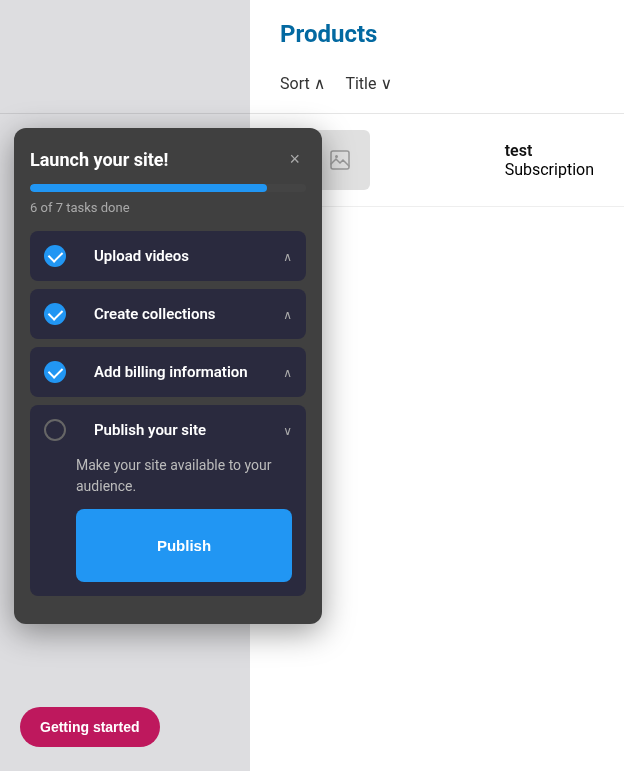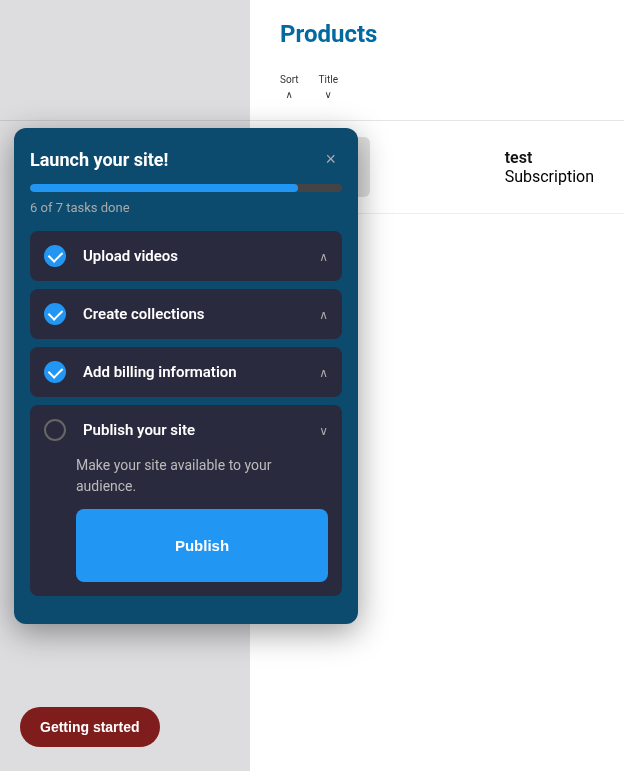--- a/index.html
+++ b/index.html
@@ -32,26 +32,25 @@
     }
 
     .table-controls {
       display: flex;
       gap: 20px;
       padding: 10px 0;
     }
 
     .table-sort, .table-title {
       color: #333;
-      font-size: 10px;
+      font-size: 16px;
       display: flex;
       align-items: center;
       gap: 4px;
       cursor: pointer;
-      flex-direction: column;
     }
 
     .table-row-bg {
       margin: 0 0 0 280px;
       padding: 16px 30px;
       display: flex;
       align-items: center;
       gap: 16px;
       border-bottom: 1px solid #eee;
       justify-content: space-between;
@@ -85,22 +84,22 @@
       height: 100%;
       background: #1a1a2e;
       opacity: 0.15;
     }
 
     
     .launch-modal {
       position: absolute;
       top: 128px;
       left: 14px;
-      width: 344px;
-      background: #0c4a6e;
+      width: 308px;
+      background: #404040;
       border-radius: 12px;
       padding: 20px 16px 20px 16px;
       box-shadow: 0 8px 32px rgba(0,0,0,0.4);
       z-index: 10;
     }
 
     .modal-header {
       display: flex;
       justify-content: space-between;
       align-items: center;
@@ -160,21 +159,21 @@
       display: flex;
       align-items: center;
       padding: 14px 14px;
       cursor: pointer;
       justify-content: space-between;
     }
 
     .task-left {
       display: flex;
       align-items: center;
-      gap: 17px;
+      gap: 28px;
     }
 
     .check-icon {
       width: 22px;
       height: 22px;
       border-radius: 50%;
       display: flex;
       align-items: center;
       justify-content: center;
       flex-shrink: 0;
@@ -234,21 +233,21 @@
       font-weight: 600;
       cursor: pointer;
       text-align: center;
     }
 
     
     .getting-started-btn {
       position: absolute;
       bottom: 24px;
       left: 20px;
-      background: #7f1d1d;
+      background: #be185d;
       color: #fff;
       border: none;
       border-radius: 24px;
       padding: 12px 20px;
       font-size: 14px;
       font-weight: 600;
       cursor: pointer;
       z-index: 20;
     }
 

